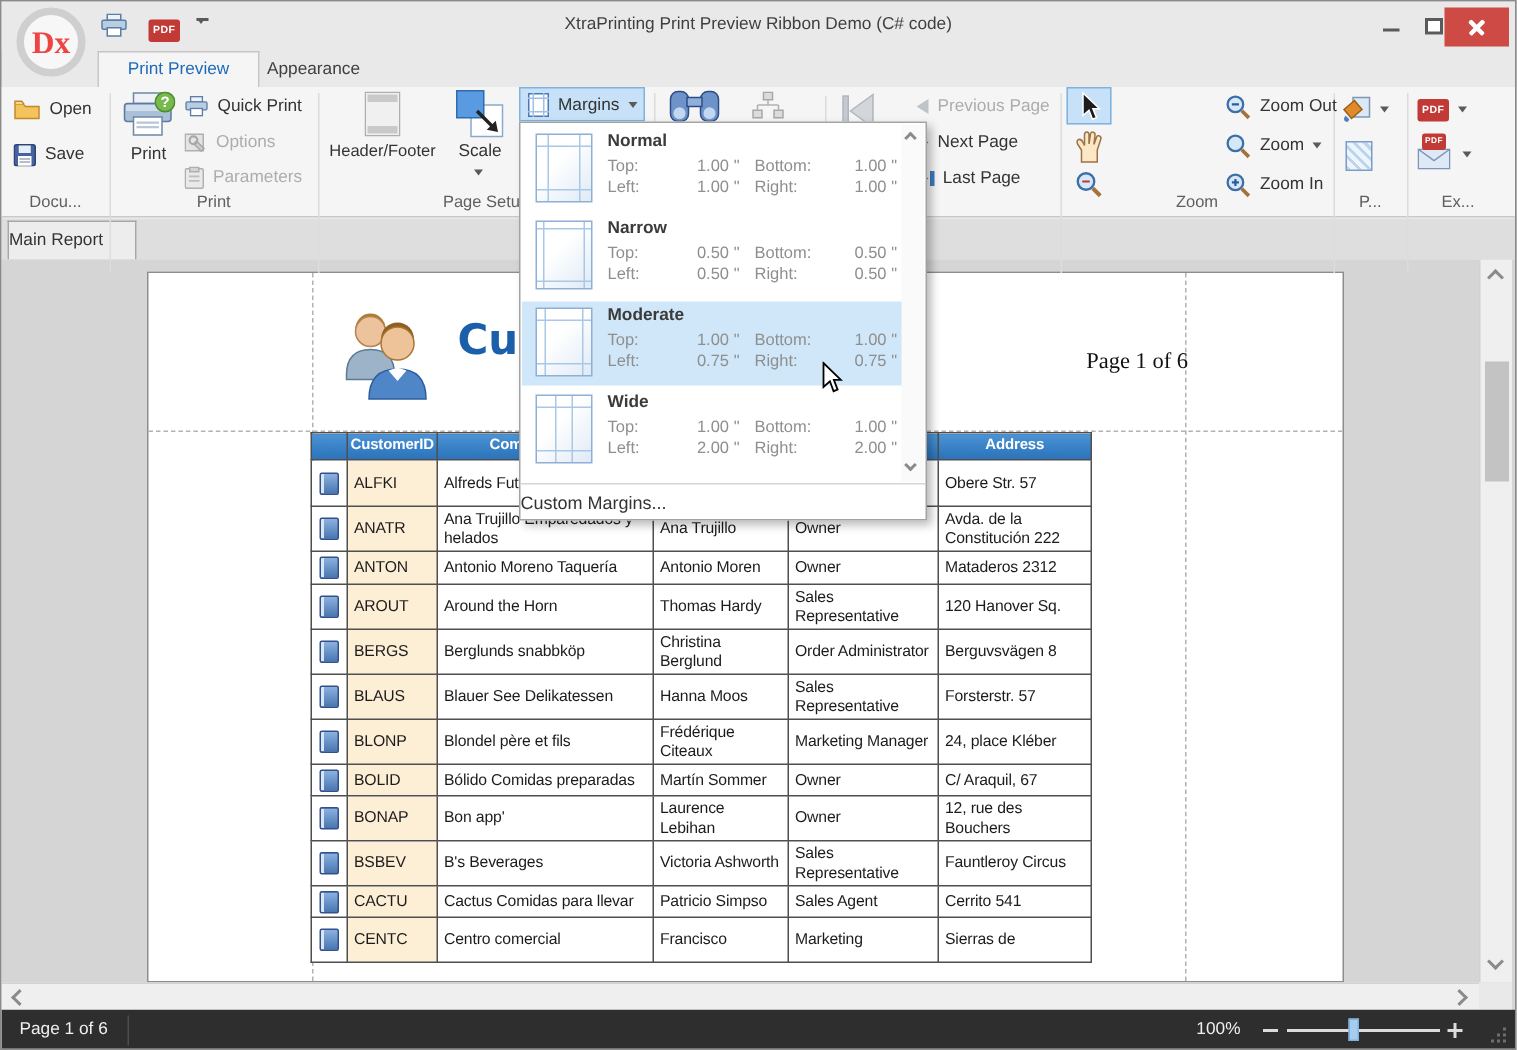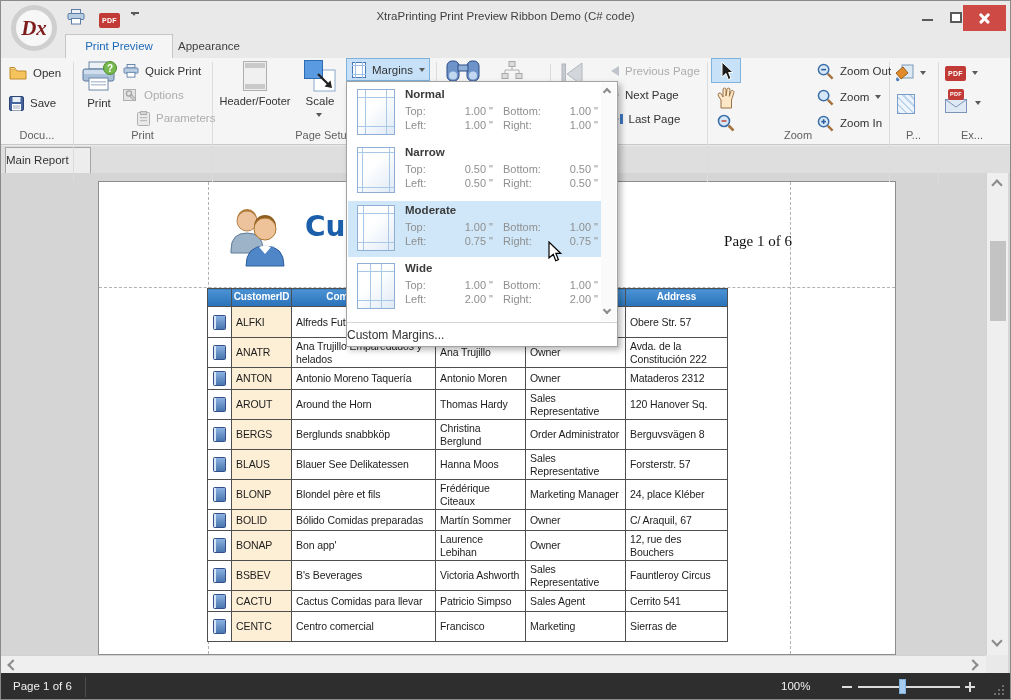--- a/index.html
+++ b/index.html
@@ -3,21 +3,21 @@
 <meta charset="utf-8">
 <style>
   *{box-sizing:border-box;margin:0;padding:0}
   body{margin:0;background:#777;font-family:"Liberation Sans",sans-serif}
   .win{position:relative;width:1011px;height:700px;background:#e9e9e9;overflow:hidden;border:1px solid #8a8a8a}
   .ab{position:absolute}
   
   .titlebar{position:absolute;left:0;top:0;width:100%;height:32px;background:#e9e9e9}
   .apptitle{position:absolute;left:0;right:0;top:9px;text-align:center;font-size:11.5px;color:#3f3f3f}
   .dxlogo{position:absolute;left:10px;top:4px;width:46px;height:46px;border-radius:50%;background:#f7f7f7;border:5px solid #cfcfcf;z-index:30;text-align:center}
-  .dxlogo span{font-family:"Liberation Serif",serif;font-style:italic;font-weight:bold;font-size:21px;color:#7f1d1d;line-height:36px}
+  .dxlogo span{font-family:"Liberation Serif",serif;font-weight:bold;font-size:21px;color:#ef4444;line-height:36px}
   .winbtn{position:absolute;top:6px;width:26px;height:22px}
   .glyph-min{position:absolute;left:7px;top:12px;width:11px;height:2px;background:#5a5a5a}
   .glyph-max{position:absolute;left:7px;top:5px;width:12px;height:11px;border:2px solid #5a5a5a;background:#fff}
   .btn-close{position:absolute;top:4px;width:43px;height:26px;background:#cd4a45}
   .xbar{position:absolute;left:15px;top:12px;width:13px;height:2.6px;background:#fff;border-radius:1px}
   
   .pdfbadge{display:inline-block;width:21px;height:15px;background:#c13a36;border-radius:2px;color:#fff;font-size:7px;font-weight:bold;text-align:center;line-height:15px;letter-spacing:.3px}
   .bar{display:block;width:8px;height:1.5px;background:#5a5a5a;margin-bottom:2px}
   .dt{width:0;height:0;border-left:3.5px solid transparent;border-right:3.5px solid transparent;border-top:4px solid #5a5a5a}
   
@@ -172,21 +172,21 @@
       <span class="lbl">Quick Print</span>
     </div>
     <div class="row" style="left:122px;top:26px;width:88px">
       <svg width="15" height="14" viewBox="0 0 15 14">
           <rect x="0.5" y="1.5" width="12" height="11" fill="#e4e4e4" stroke="#b0b0b0"></rect>
           <path d="M8,6 l5,5 l-1.8,1.8 l-5,-5 Z" fill="#cccccc" stroke="#a8a8a8"></path>
           <circle cx="6" cy="5.5" r="2.6" fill="none" stroke="#a8a8a8" stroke-width="1.4"></circle>
         </svg>
       <span class="lbl dis">Options</span>
     </div>
-    <div class="row" style="left:136px;top:49px;width:106px">
+    <div class="row" style="left:122px;top:49px;width:106px">
       <svg width="13" height="15" viewBox="0 0 13 15">
           <rect x="0.5" y="1.5" width="12" height="13" rx="1" fill="#e9e9e9" stroke="#b0b0b0"></rect>
           <rect x="3.5" y="0.5" width="6" height="3" fill="#d4d4d4" stroke="#b0b0b0"></rect>
           <rect x="3" y="6" width="7" height="1.2" fill="#bdbdbd"></rect>
           <rect x="3" y="9" width="7" height="1.2" fill="#bdbdbd"></rect>
         </svg>
       <span class="lbl dis">Parameters</span>
     </div>
     <div class="grplabel" style="left:72px;width:139px">Print</div>
 
@@ -588,21 +588,21 @@
     <div class="ddcustom">Custom Margins...</div>
   </div>
 
   <svg class="cursor" style="left:545px;top:240px" width="16" height="22" viewBox="0 0 16 22">
     <path d="M3,1 L3,17 L7.3,13.2 L9.7,19.8 L12.4,18.7 L9.9,12.3 L14.6,12.3 Z" fill="#fff" stroke="#000" stroke-width="1.2"></path>
   </svg>
 
   <div class="status">
     <div class="ab" style="left:12px;top:7px">Page 1 of 6</div>
     <div class="ssep" style="left:84px"></div>
-    <div class="ab" style="left:780px;top:7px;width:46px;text-align:left">100%</div>
+    <div class="ab" style="left:780px;top:7px;width:46px;text-align:right">100%</div>
     <div class="minus" style="left:841px;top:13px"></div>
     <div class="sl-track" style="left:857px;top:13px"></div>
     <div class="sl-thumb" style="left:898px;top:6px"></div>
     <div class="ab" style="left:963px;top:8px;width:12px;height:12px">
       <div class="ab" style="left:1px;top:5px;width:10px;height:2px;background:#dcdcdc"></div>
       <div class="ab" style="left:5px;top:1px;width:2px;height:10px;background:#dcdcdc"></div>
     </div>
     <div class="grip" style="left:993px;top:20px"></div>
   </div>
 

